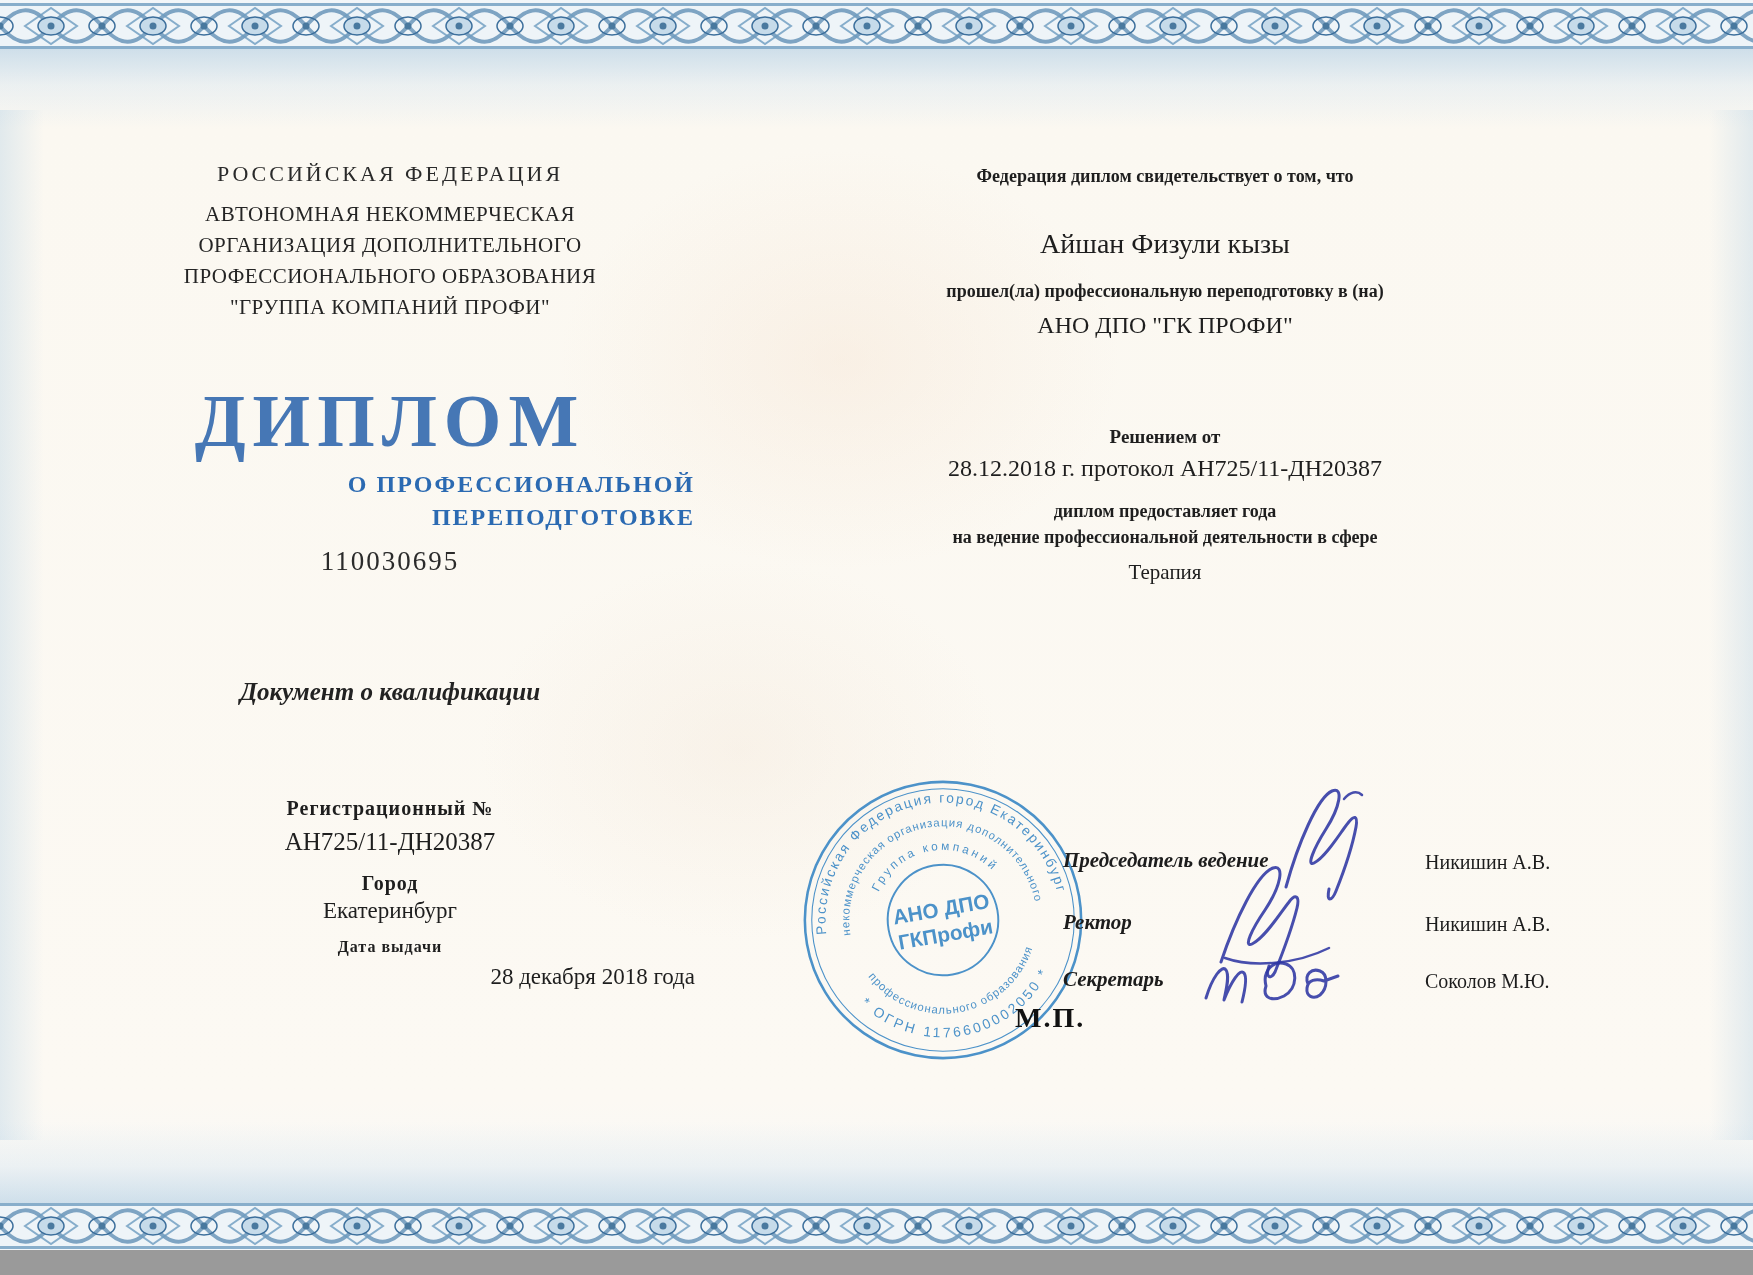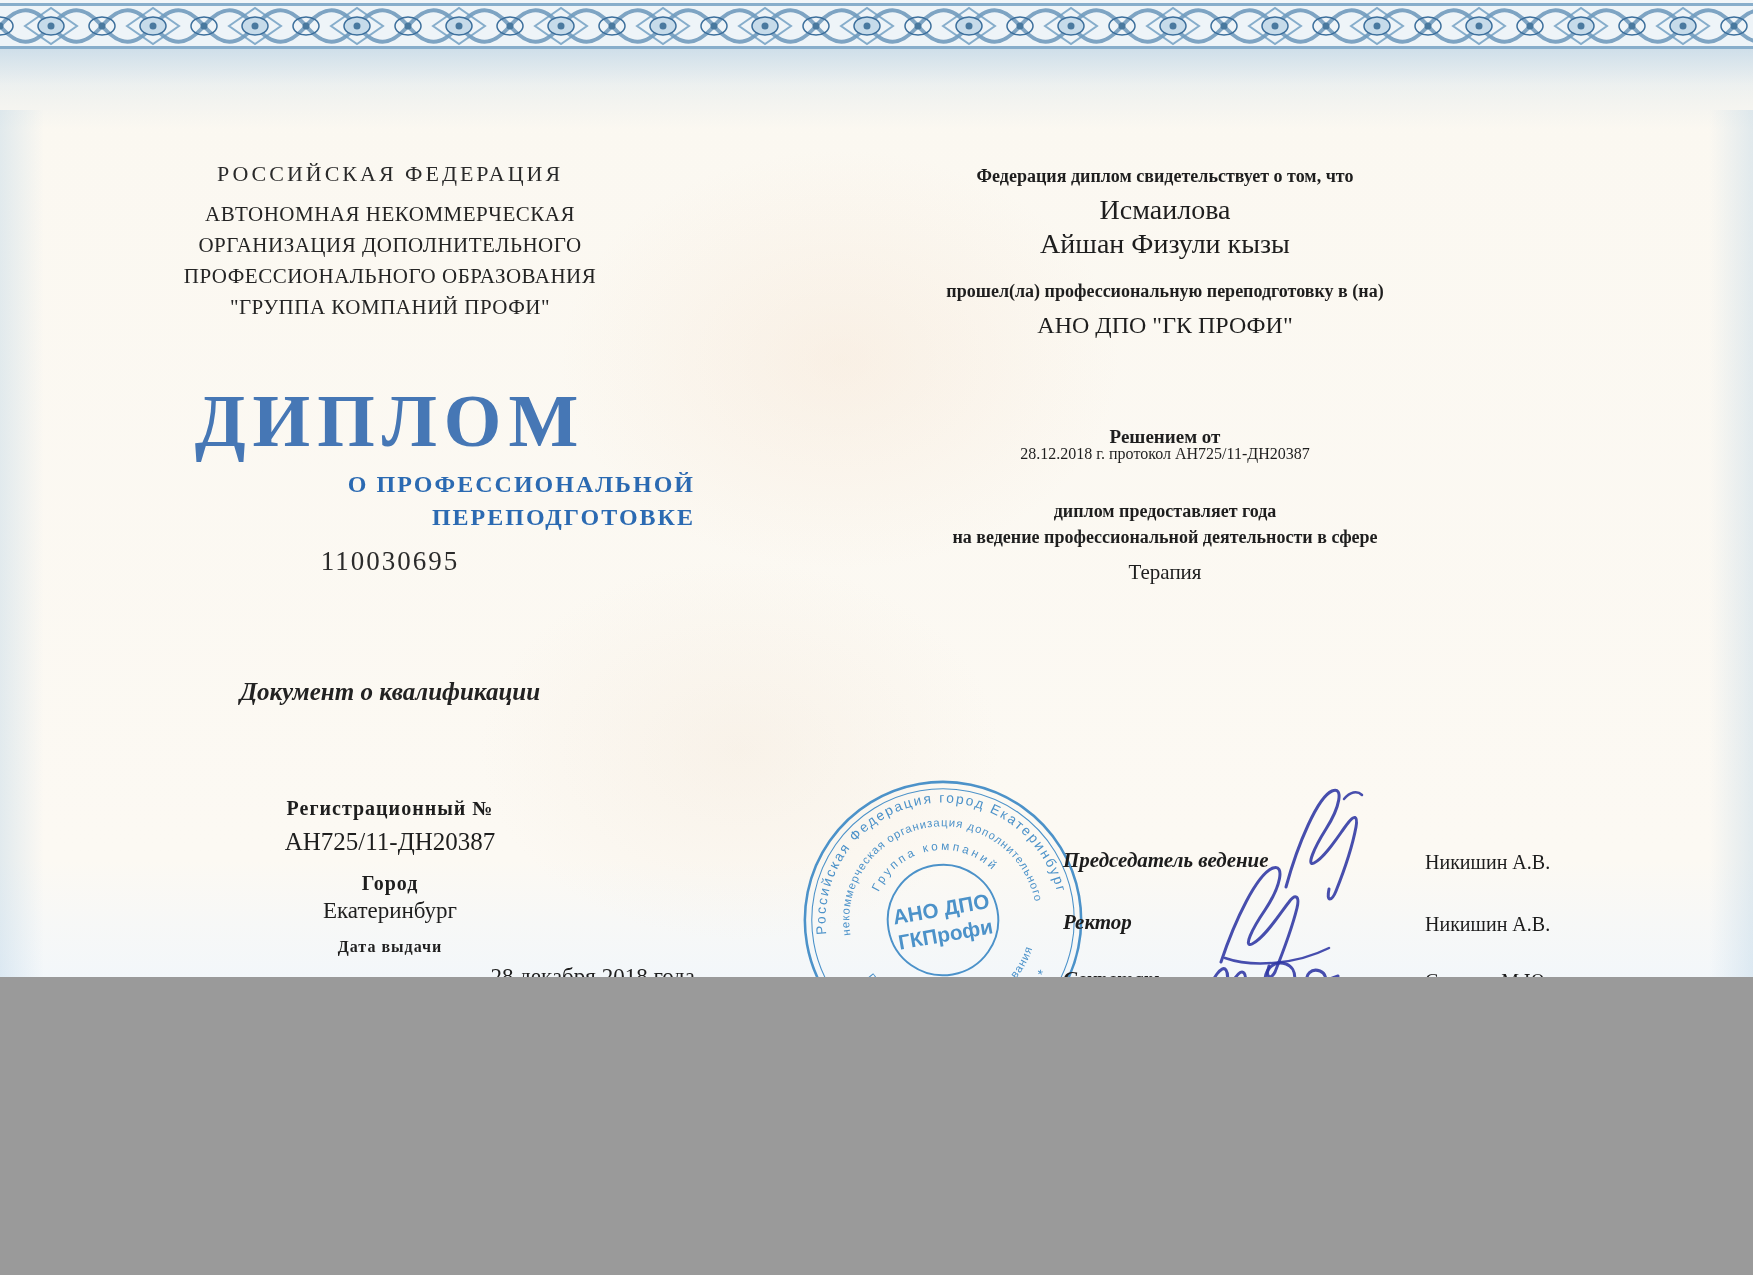--- a/index.html
+++ b/index.html
@@ -1,17 +1,17 @@
 <!DOCTYPE html>
 <html><head>
 <meta charset="utf-8">
 <style>
   html,body{margin:0;padding:0;background:#9a9a9a;}
   .page{
-    position:relative;width:1753px;height:977px;overflow:hidden;
+    position:relative;width:1753px;height:1250px;overflow:hidden;
     background:linear-gradient(180deg,#f2f6f9 0%,#fbf8f1 10%,#fcf9f3 88%,#f3f7fa 100%);
     font-family:"Liberation Serif","DejaVu Serif",serif;color:#1e1e1e;
   }
   .abs{position:absolute;}
   .ctr{text-align:center;}
   
   .band{position:absolute;left:0;width:1753px;height:46px;}
   .band-top{top:3px;}
   .band-bottom{top:1203px;}
   .strip-top{position:absolute;left:0;top:49px;width:1753px;height:80px;
@@ -43,21 +43,21 @@
   .date-value{top:964px;font-size:23px;text-align:right;}
 
   
   .r-col{left:885px;width:560px;}
   .intro{top:166px;font-size:18px;font-weight:700;}
   .surname{top:194px;font-size:28px;}
   .gname{top:228px;font-size:28px;}
   .passed{top:281px;font-size:18px;font-weight:700;}
   .r-org{top:312px;font-size:24px;}
   .dec-label{top:426px;font-size:19px;font-weight:700;}
-  .dec-value{top:445px;font-size:16px;}
+  .dec-value{top:455px;font-size:24px;}
   .grants{top:498px;font-size:18px;font-weight:700;line-height:26px;}
   .field{top:560px;font-size:21px;}
 
   
   .sig-label{font-style:italic;font-weight:600;font-size:21px;color:#1c1c1c;}
   .sig-name{font-size:20px;color:#1c1c1c;}
   .row1-l{left:1063px;top:848px;}
   .row1-n{left:1425px;top:851px;}
   .row2-l{left:1063px;top:910px;}
   .row2-n{left:1425px;top:913px;}
@@ -138,21 +138,20 @@
   <div class="abs ctr l-col number">110030695</div>
   <div class="abs ctr l-col doc-type">Документ о квалификации</div>
   <div class="abs ctr l-col reg-label">Регистрационный №</div>
   <div class="abs ctr l-col reg-value">АН725/11-ДН20387</div>
   <div class="abs ctr l-col city-label">Город</div>
   <div class="abs ctr l-col city-value">Екатеринбург</div>
   <div class="abs ctr l-col date-label">Дата выдачи</div>
   <div class="abs ctr l-col date-value">28 декабря 2018 года</div>
 
   <div class="abs ctr r-col intro">Федерация диплом свидетельствует о том, что</div>
-  <div class="abs ctr r-col surname">Исмаилова</div>
   <div class="abs ctr r-col gname">Айшан Физули кызы</div>
   <div class="abs ctr r-col passed">прошел(ла) профессиональную переподготовку в (на)</div>
   <div class="abs ctr r-col r-org">АНО ДПО "ГК ПРОФИ"</div>
   <div class="abs ctr r-col dec-label">Решением от</div>
   <div class="abs ctr r-col dec-value">28.12.2018 г. протокол АН725/11-ДН20387</div>
   <div class="abs ctr r-col grants">
     <div>диплом предоставляет года</div>
     <div>на ведение профессиональной деятельности в сфере</div>
   </div>
   <div class="abs ctr r-col field">Терапия</div>

